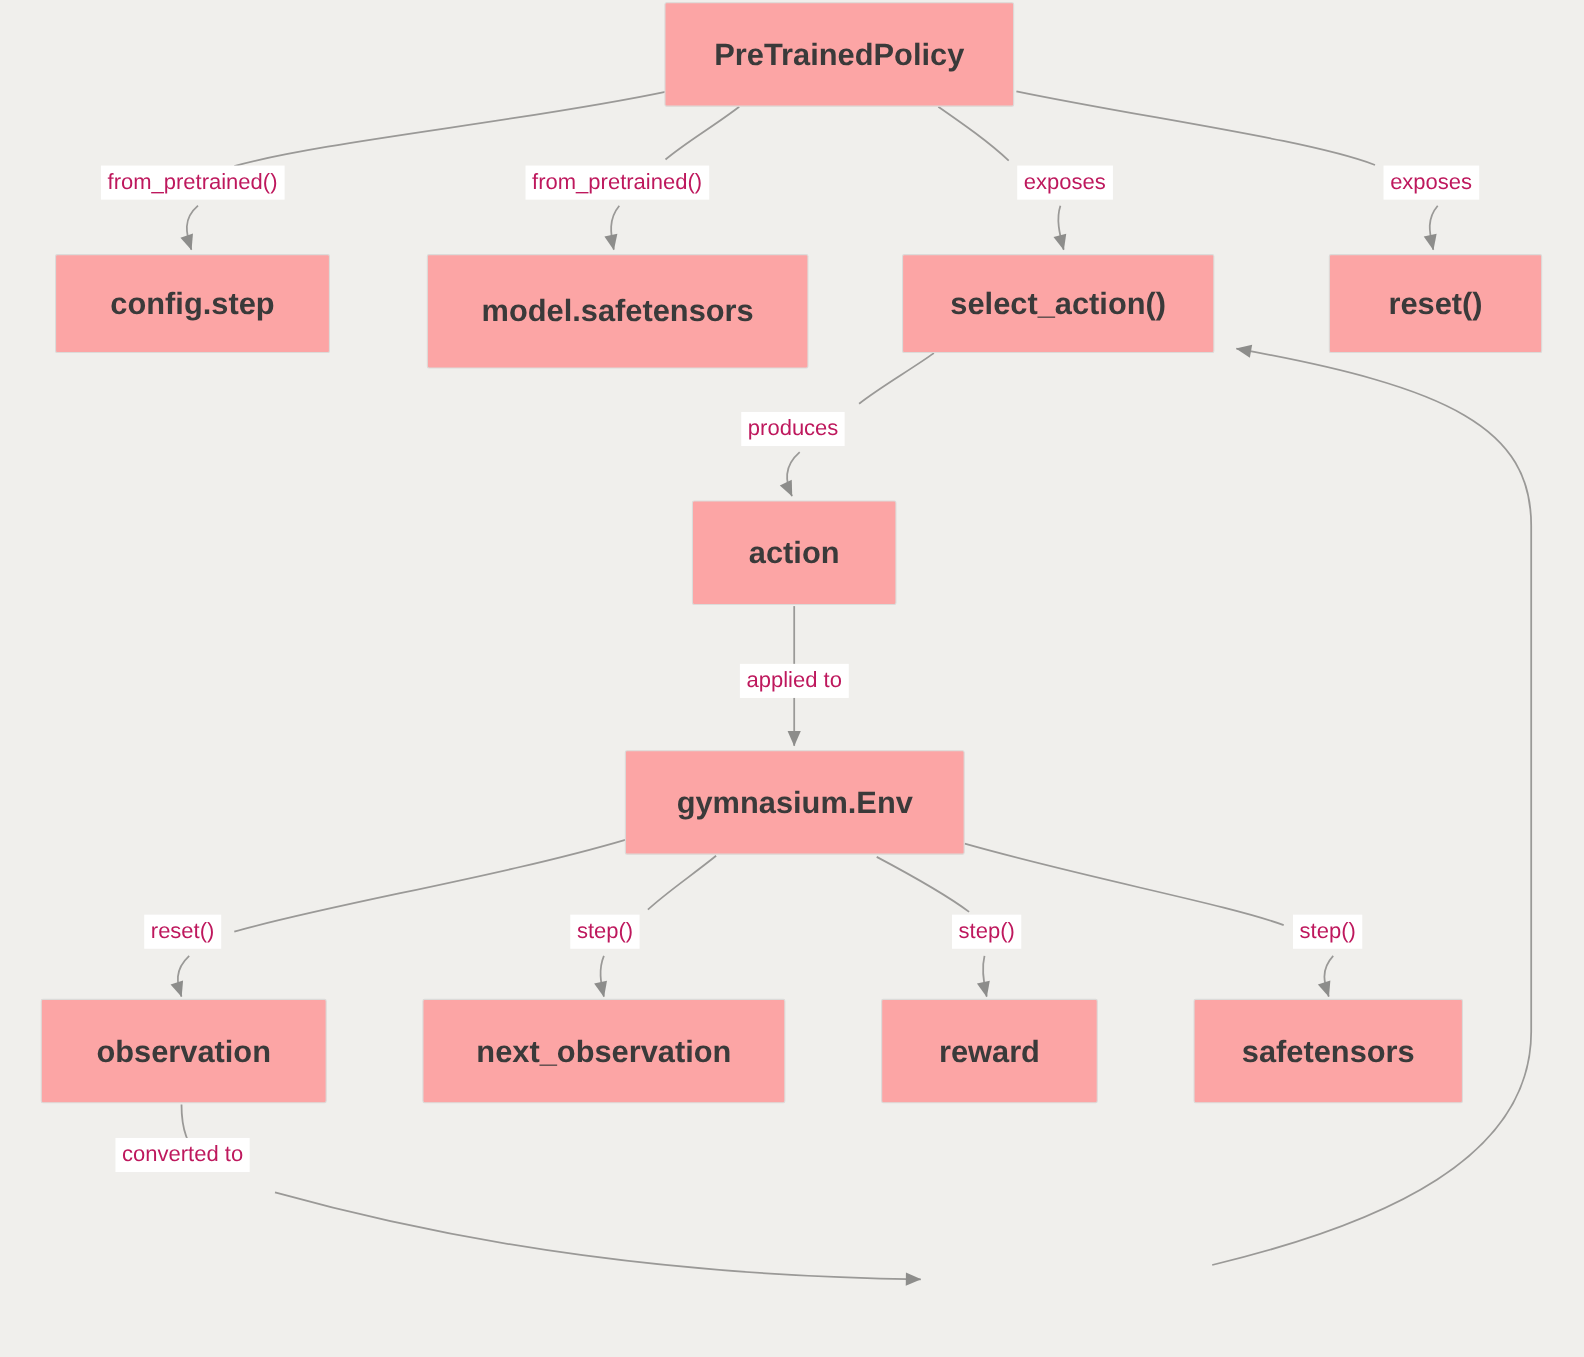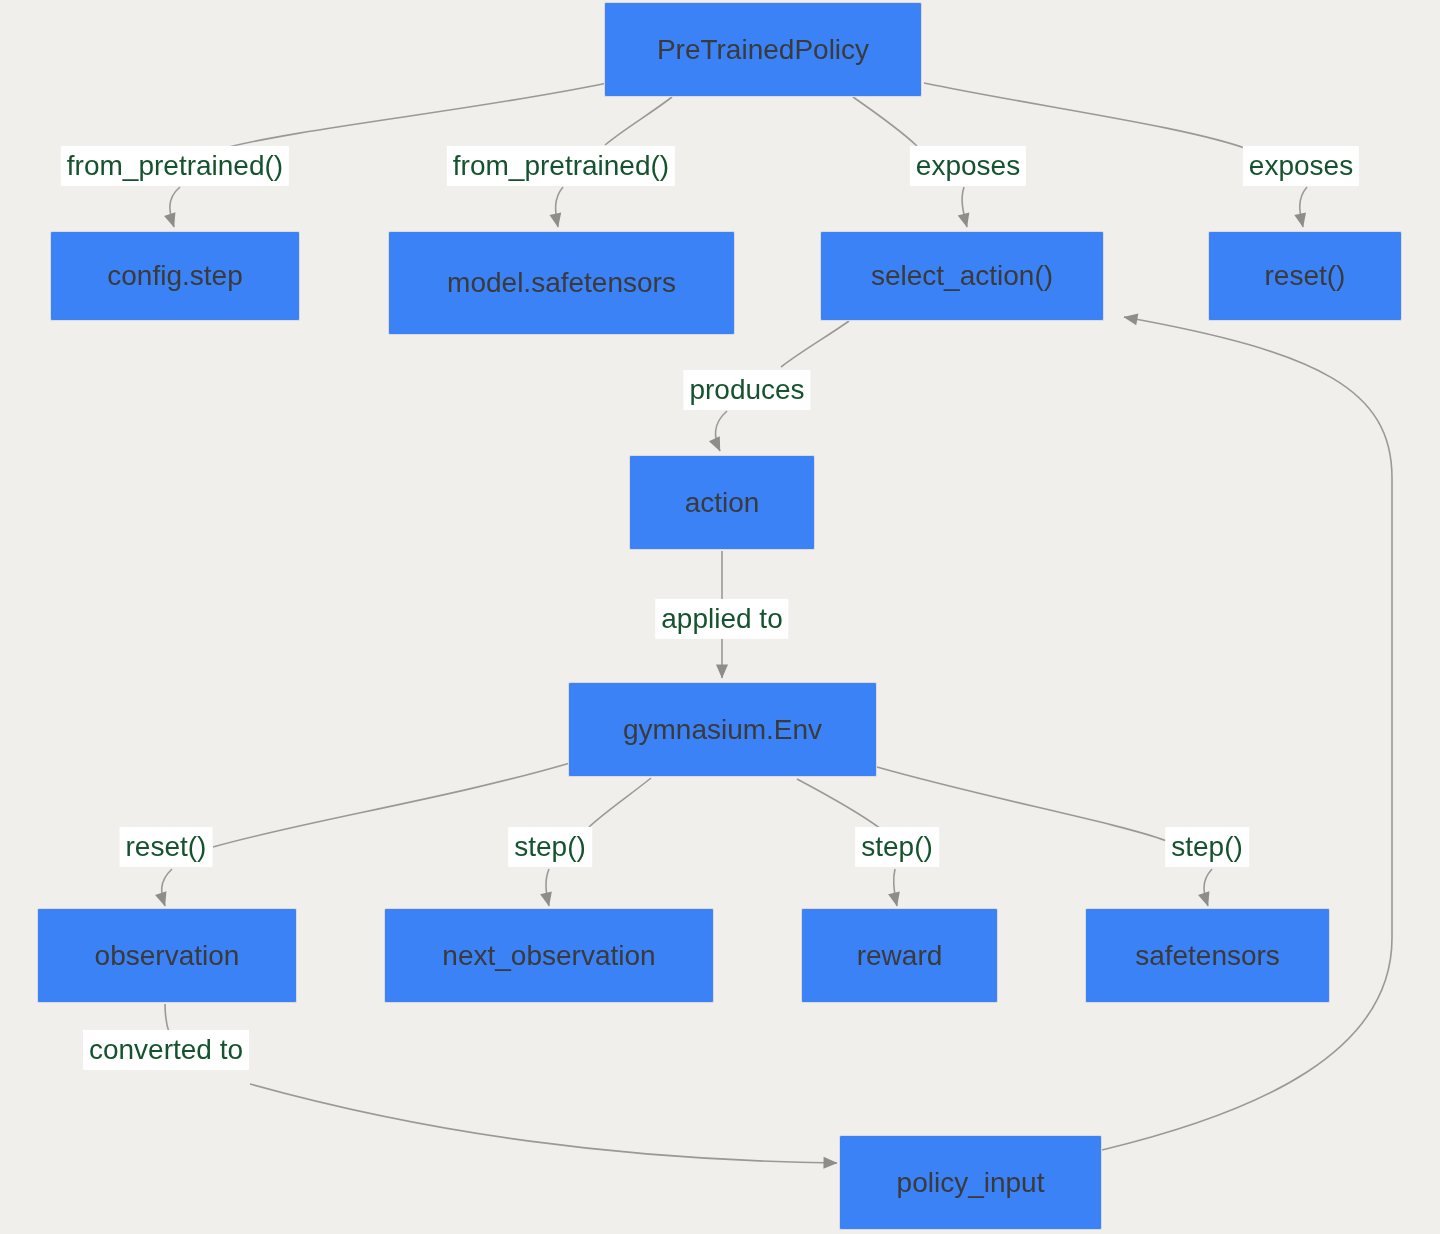--- a/index.html
+++ b/index.html
@@ -2,34 +2,35 @@
 <html><head>
 <meta charset="utf-8">
 <style>
   html,body{margin:0;padding:0;}
   body{background:#f0efec;font-family:"Liberation Sans","DejaVu Sans",sans-serif;}
   #stage{position:relative;width:1440px;height:1234px;background:#f0efec;overflow:hidden;}
   #edge-layer{position:absolute;left:0;top:0;width:1440px;height:1234px;}
   .edge{stroke:#9a9997;stroke-width:1.6;fill:none;}
   .node{
     position:absolute;
-    background:#3b82f6;
+    background:#fca5a5;
     border:1px solid #dcdbd9;
     border-radius:2px;
     display:flex;align-items:center;justify-content:center;
     font-size:28px;color:#3a3a3a;
     box-sizing:border-box;
     white-space:nowrap;
+    font-weight:bold;
   }
   .edge-label{
     position:absolute;
     transform:translate(-50%,-50%);
     background:#ffffff;
     padding:4px 6px;
-    font-size:28px;color:#14532d;
+    font-size:20px;color:#be185d;
     white-space:nowrap;
     line-height:1.15;
   }
 </style>
 </head>
 <body>
 
 <div id="stage">
 
   <svg id="edge-layer" viewBox="0 0 1440 1234">
@@ -89,31 +90,30 @@
   <div class="node" style="left:629px;top:455px;width:186px;height:95px;">action</div>
 
   <div class="node" style="left:37px;top:908px;width:260px;height:95px;">observation</div>
 
   <div class="node" style="left:384px;top:908px;width:330px;height:95px;">next_observation</div>
 
   <div class="node" style="left:801px;top:908px;width:197px;height:95px;">reward</div>
 
   <div class="node" style="left:1085px;top:908px;width:245px;height:95px;">safetensors</div>
 
-  <div class="node" style="left:839px;top:1135px;width:263px;height:95px;">policy_input</div>
 
   <div class="edge-label" style="left:175px;top:166px;">from_pretrained()</div>
 
   <div class="edge-label" style="left:561px;top:166px;">from_pretrained()</div>
 
   <div class="edge-label" style="left:968px;top:166px;">exposes</div>
 
   <div class="edge-label" style="left:1301px;top:166px;">exposes</div>
 
-  <div class="edge-label" style="left:721px;top:390px;margin-left:26px;">produces</div>
+  <div class="edge-label" style="left:721px;top:390px;">produces</div>
 
   <div class="edge-label" style="left:722px;top:619px;">applied to</div>
 
   <div class="edge-label" style="left:166px;top:847px;">reset()</div>
 
   <div class="edge-label" style="left:550px;top:847px;">step()</div>
 
   <div class="edge-label" style="left:897px;top:847px;">step()</div>
 
   <div class="edge-label" style="left:1207px;top:847px;">step()</div>

